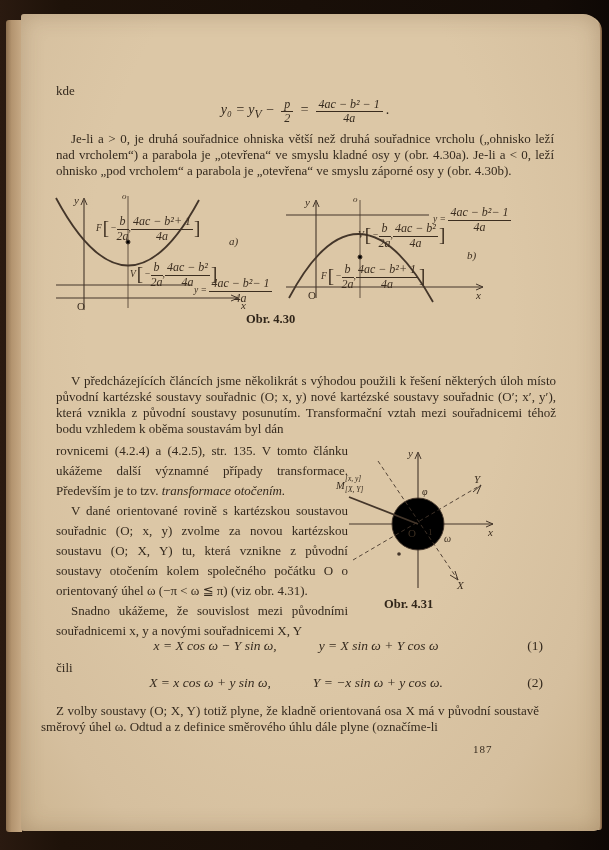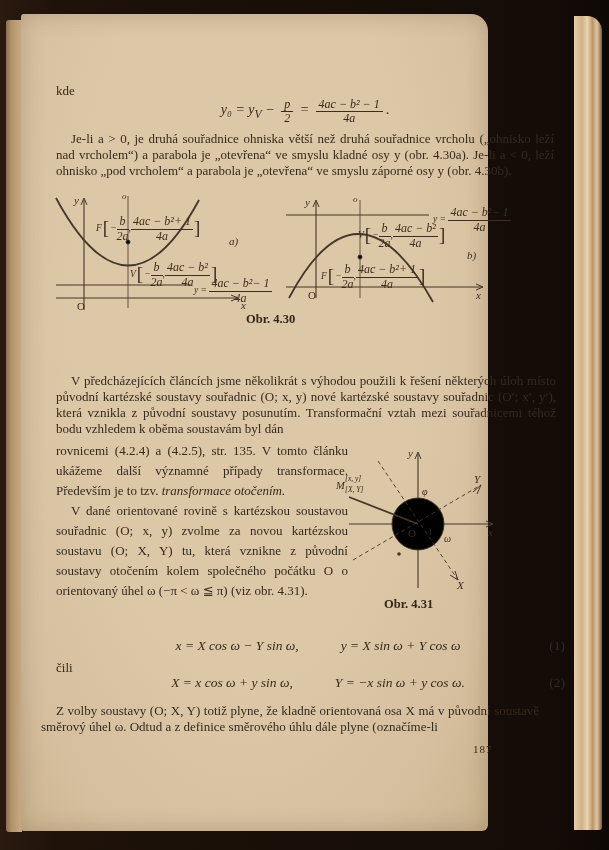--- a/index.html
+++ b/index.html
@@ -9,21 +9,21 @@
   .abs{position:absolute;}
   
   .edge-left{position:absolute;left:6px;top:20px;bottom:18px;width:16px;
     background:linear-gradient(90deg,#8c6f4e 0%,#b3946f 35%,#c7aa86 100%);
     border-radius:3px 0 0 3px;}
   
   .stack-right{position:absolute;left:574px;top:16px;bottom:20px;width:28px;
     background:linear-gradient(90deg,#e4cdaa 0%,#cfb28a 28%,#e9d3b1 48%,#bb9769 66%,#dfc7a3 82%,#7d5c3c 100%);
     border-radius:0 15px 3px 0;}
   
-  .page{position:absolute;left:21px;top:14px;width:467px;height:817px;
+  .page{position:absolute;left:21px;top:14px;width:579px;height:817px;
     background:radial-gradient(ellipse at 48% 36%,#dcc7a6 50%,#d5bf9e 80%,#cbb38e 100%);
     border-radius:3px 17px 6px 3px;box-shadow:inset 0 0 22px rgba(90,60,30,.25);}
   .txt{font-size:13px;line-height:16px;text-align:justify;}
   .indent{text-indent:15px;}
   .it{font-style:italic;}
   
   .fr{display:inline-block;text-align:center;vertical-align:middle;line-height:1.05;}
   .fr .n{display:block;border-bottom:1px solid #3a2c1e;padding:0 3px;}
   .fr .d{display:block;}
   
@@ -35,21 +35,21 @@
   
   .flab{position:absolute;display:flex;align-items:center;font-style:italic;
     font-size:9.5px;line-height:1;white-space:nowrap;color:#3c2e20;}
   .flab .bk{font-style:normal;font-size:19px;font-weight:300;margin:0 1px;transform:translateY(-1px);}
   .flab .fr{font-size:12px;}
   .flab .fr .n{border-bottom-color:#3c2e20;padding:0 2px 1px;}
   .axlab{position:absolute;font-style:italic;font-size:11px;line-height:1;color:#3c2e20;}
   .caption{position:absolute;font-weight:bold;font-size:12.5px;color:#31261a;}
   svg{position:absolute;left:0;top:0;overflow:visible;}
   svg line,svg path{stroke:#44362a;fill:none;}
-  .eqrow{left:48px;width:498px;text-align:center;font-style:italic;font-size:13.5px;}
+  .eqrow{left:26px;width:498px;text-align:center;font-style:italic;font-size:13.5px;}
   .eqgap{display:inline-block;width:42px;}
   .eqnum{position:absolute;right:2px;top:0;font-style:normal;}
   .pgnum{left:452px;top:729px;font-size:11px;letter-spacing:1px;}
   .mtag{position:absolute;font-style:italic;font-size:10.5px;line-height:1;}
   .mstk{position:absolute;font-style:italic;font-size:7.5px;line-height:1.4;white-space:nowrap;}
 </style>
 </head>
 <body>
 
 <div class="scene">
@@ -173,20 +173,21 @@
 
       <div class="caption" style="left:200px;top:119px;width:100px;">Obr. 4.30</div>
     </div>
 
 
     <div class="abs txt indent" style="left:35px;top:359px;width:500px;">V předcházejících článcích jsme několikrát s výhodou použili k řešení některých úloh místo původní kartézské soustavy souřadnic (O; x, y) nové kartézské soustavy souřadnic (O′; x′, y′), která vznikla z původní soustavy posunutím. Transformační vztah mezi souřadnicemi téhož bodu vzhledem k oběma soustavám byl dán</div>
 
     <div class="abs txt" style="left:35px;top:427px;width:292px;line-height:20px;">
       <p style="margin:0;"><span>rovnicemi (4.2.4) a (4.2.5), str. 135. V tomto článku ukážeme další významné případy transformace. Především je to tzv. </span><span class="it">transformace otočením.</span></p>
       <p class="indent" style="margin:0;">V dané orientované rovině s kartézskou soustavou souřadnic (O; x, y) zvolme za novou kartézskou soustavu (O; X, Y) tu, která vznikne z původní soustavy otočením kolem společného počátku O o orientovaný úhel ω (−π &lt; ω ≦ π) (viz obr. 4.31).</p>
+      <p class="indent" style="margin:0;">Snadno ukážeme, že souvislost mezi původními souřadnicemi x, y a novými souřadnicemi X, Y</p>
     </div>
 
     <div class="abs" style="left:313px;top:434px;width:175px;height:172px;">
       <svg width="175" height="165" viewBox="0 0 175 165">
         <line x1="84" y1="6" x2="84" y2="140" stroke-width="1.1"></line>
         <path d="M81,11 84,4 87,11" stroke-width="1"></path>
         <line x1="15" y1="76" x2="159" y2="76" stroke-width="1.1"></line>
         <path d="M152,73 159,76 152,79" stroke-width="1"></path>
         <circle cx="84" cy="76" r="26" stroke="#44362a" stroke-width="0.9"></circle>
         <line x1="19" y1="112" x2="147" y2="37" stroke-width="0.9" stroke-dasharray="4,3"></line>

